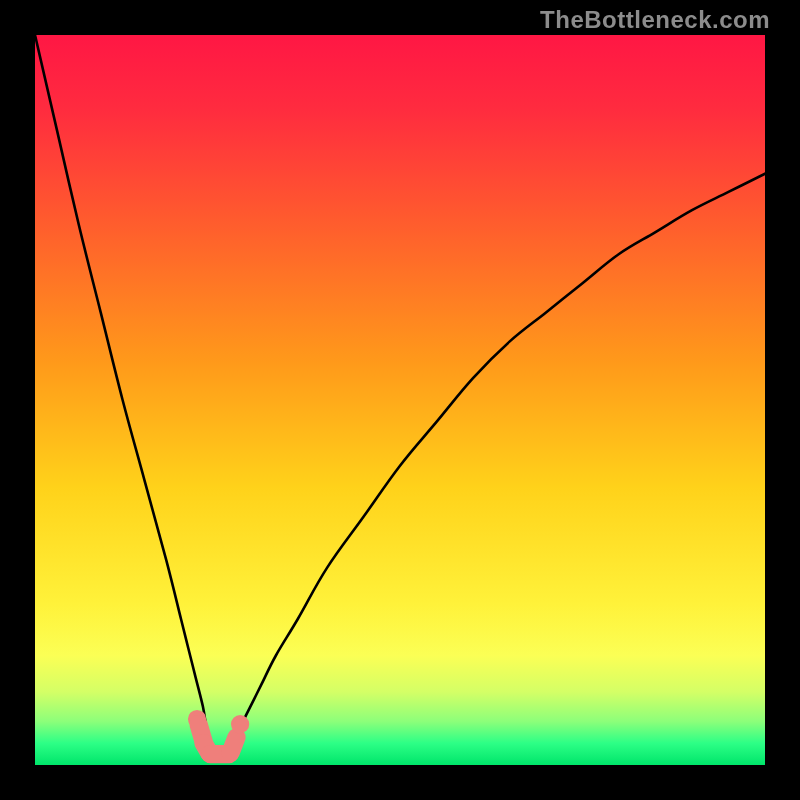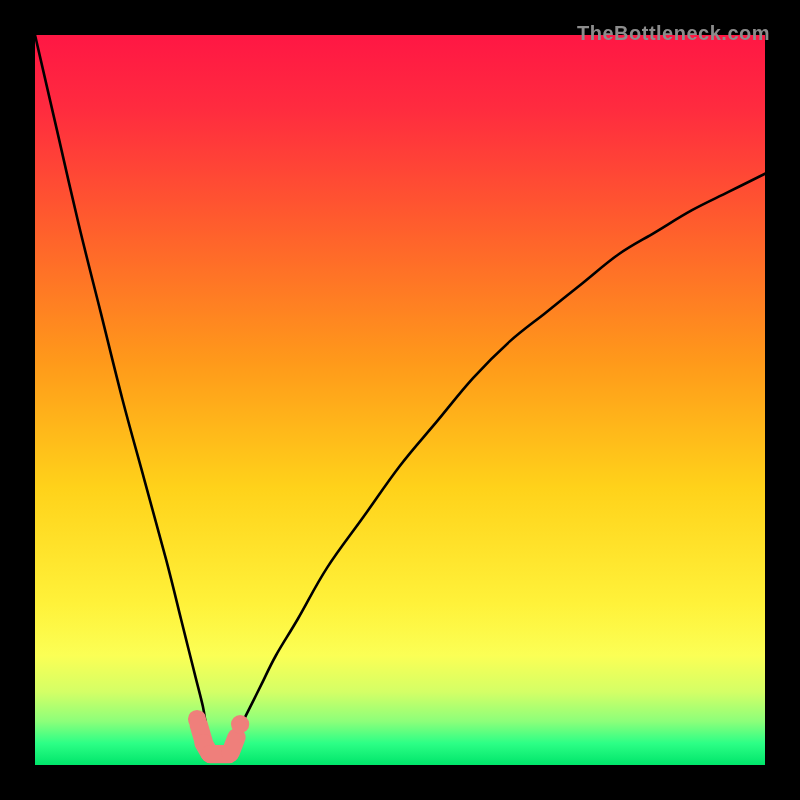--- a/index.html
+++ b/index.html
@@ -52,14 +52,14 @@
       <g>
           <circle cx="162.06" cy="684.01" r="9.125" fill="#ef7f7b"></circle>
           <line x1="163.51999999999998" y1="689.12" x2="168.63" y2="706.64" stroke="#ef7f7b" stroke-width="18.25" stroke-linecap="round"></line>
           <line x1="168.63" y1="708.1" x2="174.47" y2="718.32" stroke="#ef7f7b" stroke-width="18.25" stroke-linecap="round"></line>
           <line x1="175.2" y1="719.05" x2="194.18" y2="719.05" stroke="#ef7f7b" stroke-width="18.25" stroke-linecap="round"></line>
           <line x1="195.64000000000001" y1="717.59" x2="201.48000000000002" y2="702.26" stroke="#ef7f7b" stroke-width="18.25" stroke-linecap="round"></line>
           <circle cx="205.13000000000002" cy="689.12" r="9.125" fill="#ef7f7b"></circle>
         </g>
     </svg>
   </div>
-  <div class="watermark" style="right: 30px; top: 22px; font-size: 20px;">TheBottleneck.com</div>
+  <div class="watermark" style="right: 30px; top: 6px; font-size: 24px;">TheBottleneck.com</div>
 </div>
 
 </body></html>

